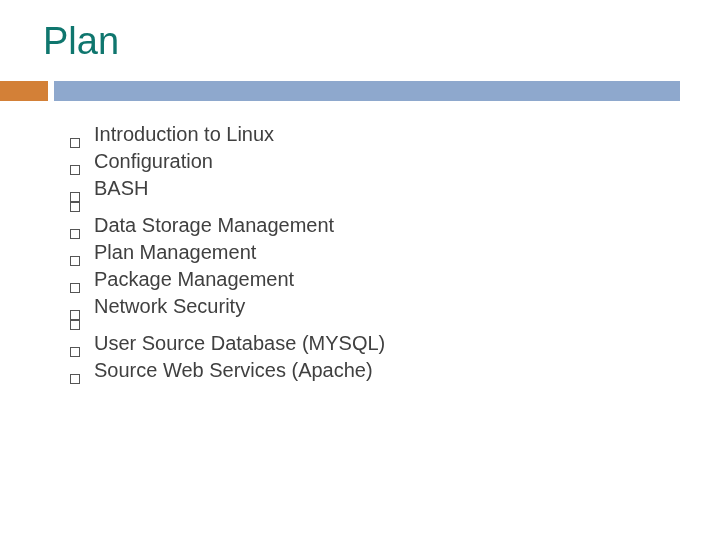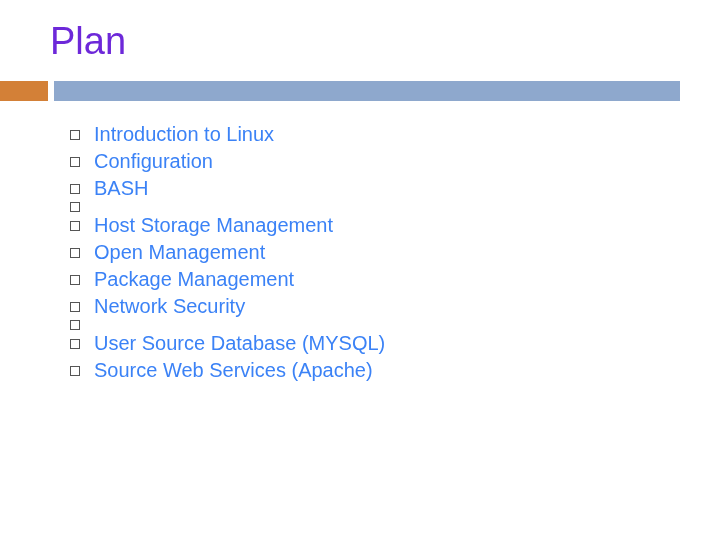--- a/index.html
+++ b/index.html
@@ -14,24 +14,24 @@
       font-family: Arial, Helvetica, sans-serif;
       overflow: hidden;
     }
     .slide {
       width: 100%;
       height: 100%;
       padding: 20px 40px;
     }
     .title {
       font-size: 38px;
-      color: #6d28d9;
+      color: #0f766e;
       font-weight: normal;
       margin-bottom: 18px;
-      margin-left: 10px;
+      margin-left: 3px;
     }
     .divider-region {
       display: flex;
       align-items: center;
       margin-bottom: 20px;
       margin-left: -40px;
       width: 720px;
     }
     .divider-accent {
       width: 48px;
@@ -46,23 +46,23 @@
       margin-right: 40px;
     }
     .content {
       padding-left: 30px;
     }
     .bullet-list {
       list-style: none;
     }
     .bullet-item {
       display: flex;
-      align-items: center;
+      align-items: flex-end;
       font-size: 20px;
-      color: #3b82f6;
+      color: #404040;
       line-height: 1.35;
       margin-bottom: 0px;
     }
     .bullet-icon {
       width: 10px;
       height: 10px;
       border: 1.5px solid #555555;
       margin-right: 14px;
       flex-shrink: 0;
     }
@@ -88,25 +88,25 @@
       </li>
       <li class="bullet-item">
         <span class="bullet-icon"></span>
         <span>BASH</span>
       </li>
       <li class="bullet-item">
         <span class="bullet-icon"></span>
       </li>
       <li class="bullet-item">
         <span class="bullet-icon"></span>
-        <span>Host Storage Management</span>
+        <span>Data Storage Management</span>
       </li>
       <li class="bullet-item">
         <span class="bullet-icon"></span>
-        <span>Open Management</span>
+        <span>Plan Management</span>
       </li>
       <li class="bullet-item">
         <span class="bullet-icon"></span>
         <span>Package Management</span>
       </li>
       <li class="bullet-item">
         <span class="bullet-icon"></span>
         <span>Network Security</span>
       </li>
       <li class="bullet-item">

